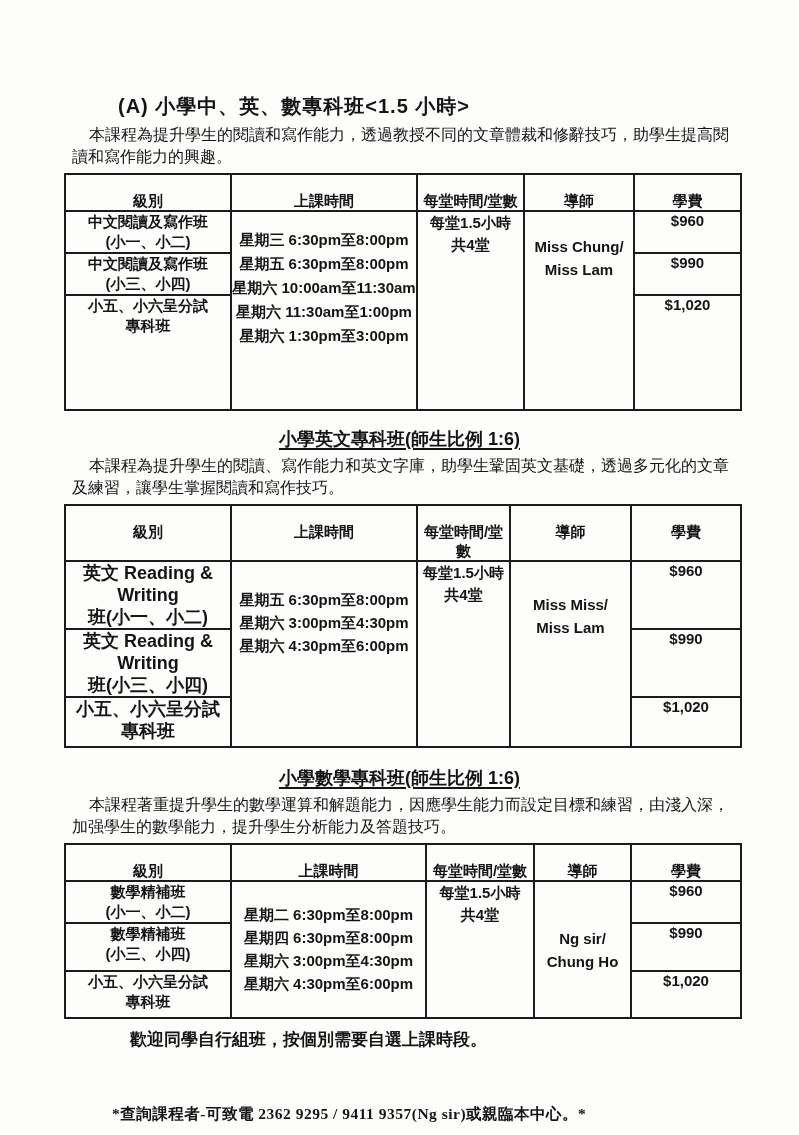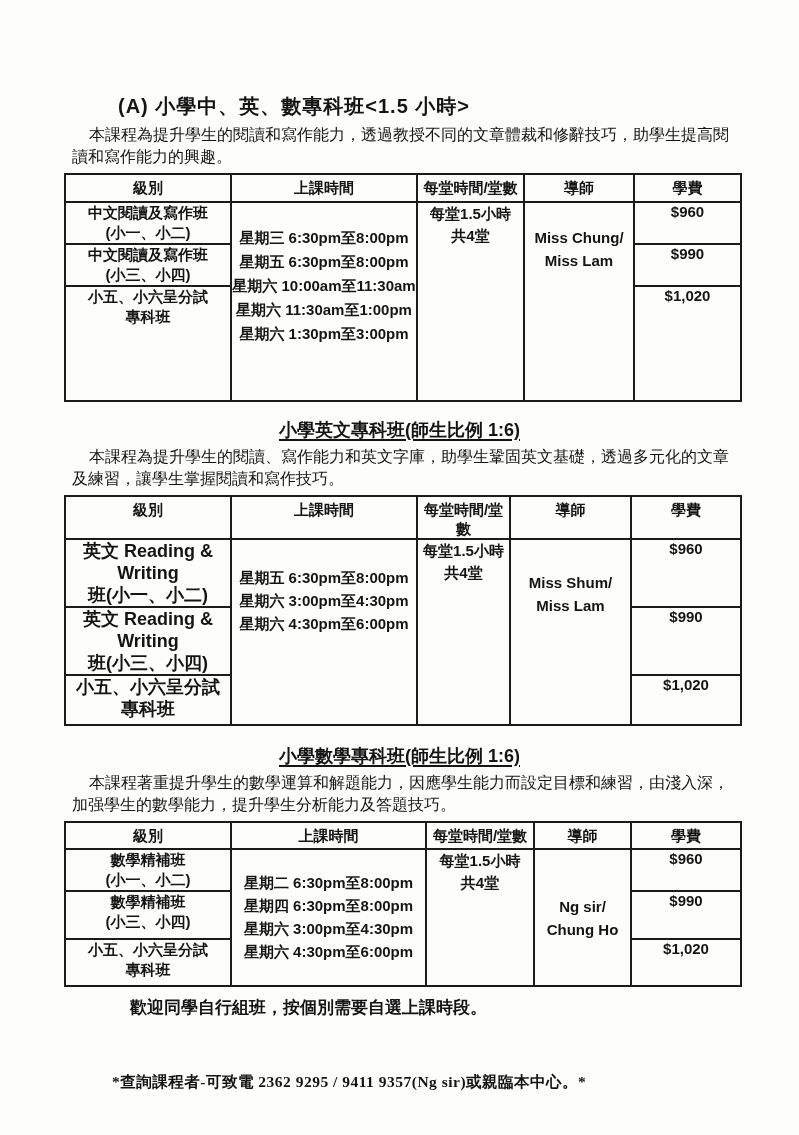--- a/index.html
+++ b/index.html
@@ -37,26 +37,26 @@
     margin-left:64px; margin-top:5px;
     border-collapse:collapse;
     table-layout:fixed; width:676px;
     font-size:15px; font-weight:bold;
   }
   table.course th, table.course td {
     border:2px solid #1b1b1b;
     padding:0; text-align:center; vertical-align:top;
     overflow:hidden;
   }
-  table.course th { font-size:15px; padding-top:3px; white-space:pre-line; line-height:19px; }
+  table.course th { font-size:15px; padding-top:16px; white-space:pre-line; line-height:19px; }
   .lvl { line-height:20px; padding-top:2px; }
   .lvl .l2 { margin-top:0; }
   .t2 .lvl { font-size:18px; line-height:22px; }
   .times div { line-height:24px; }
-  .t1 .times { padding-top:23px; }
+  .t1 .times { padding-top:16px; }
   .t2 .times { padding-top:26px; }
   .t2 .times div { line-height:23px; }
   .t3 .times { padding-top:21px; }
   .t3 .times div { line-height:23px; }
   .dur { padding-top:3px; line-height:22px; }
   .t1 .tutor { padding-top:23px;margin-top:20px; }
   .t2 .tutor { padding-top:31px; }
   .t3 .tutor { padding-top:45px; }
   .tutor { line-height:23px; }
   .fee { padding-top:5px; }
@@ -178,21 +178,21 @@
           <td class="times" rowspan="3">
             <div>星期五 6:30pm至8:00pm</div>
             <div>星期六 3:00pm至4:30pm</div>
             <div>星期六 4:30pm至6:00pm</div>
           </td>
           <td class="dur" rowspan="3">
             <div>每堂1.5小時</div>
             <div>共4堂</div>
           </td>
           <td class="tutor" rowspan="3">
-            <div>Miss Shum/</div>
+            <div>Miss Miss/</div>
             <div>Miss Lam</div>
           </td>
           <td class="fee">$960</td>
         </tr>
         <tr class="r2">
           <td class="lvl">
             <div>英文 Reading &amp; Writing</div>
             <div class="l2">班(小三、小四)</div>
           </td>
           <td class="fee">$990</td>

